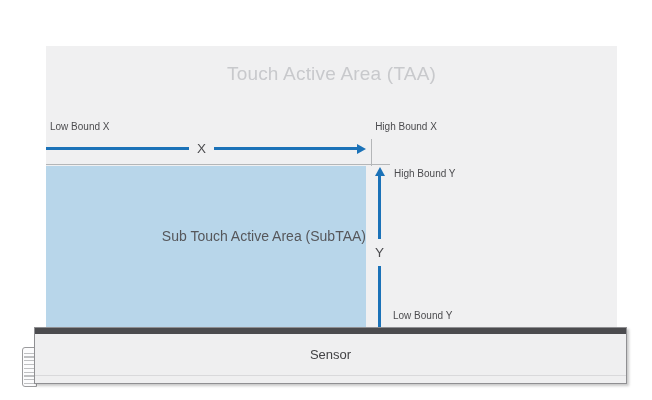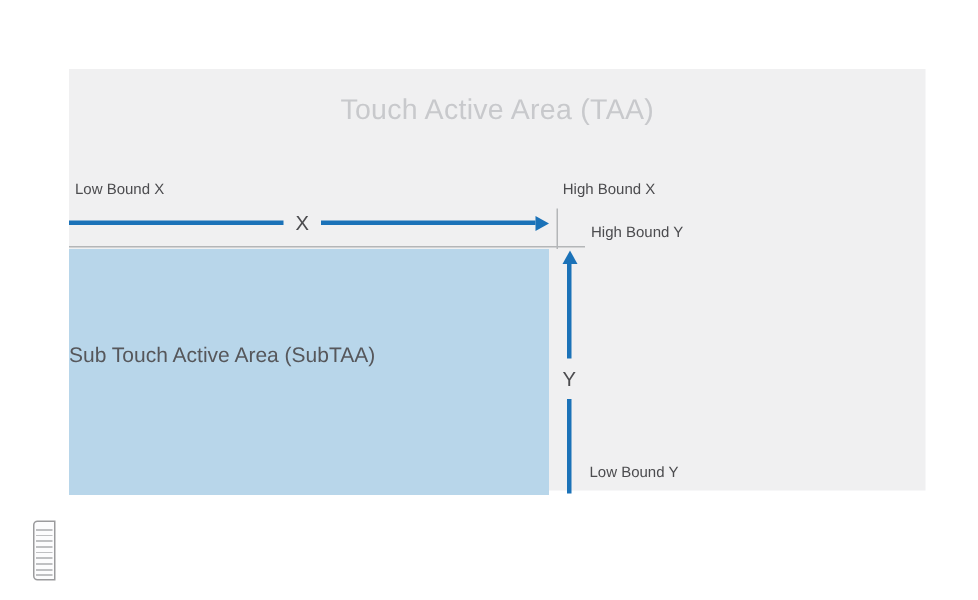--- a/index.html
+++ b/index.html
@@ -19,40 +19,40 @@
     position:absolute;left:46px;top:63px;width:571px;text-align:center;
     font-size:19px;letter-spacing:.2px;color:var(--taa-title-text,#c8c9cc);
   }
 
   
   .subtaa{
     position:absolute;left:46px;top:166px;width:320px;height:164px;
     background:var(--subtaa-fill,#b8d6ea);
   }
   .subtaa-title{
-    position:absolute;left:46px;top:228px;width:320px;text-align:left;
+    position:absolute;left:46px;top:228px;width:320px;text-align:right;
     font-size:14px;color:#56575b;
   }
   .subtaa-topline{
     position:absolute;left:46px;top:164px;width:344px;height:1.3px;
     background:#b4b6b8;
   }
   .tick-vertical{
     position:absolute;left:371px;top:139px;width:1.4px;height:27px;
     background:#b4b6b8;
   }
 
   
   .bound-label{
     position:absolute;font-size:10px;color:var(--label-text,#4c4c4f);
     white-space:nowrap;
   }
   .lbx{left:50px;top:121px;}
   .hbx{left:368px;top:121px;transform:translateX(-50%);margin-left:38px;}
-  .hby{left:394px;top:150px;text-align:center;}
+  .hby{left:394px;top:168px;text-align:center;}
   .lby{left:393px;top:310px;text-align:right;}
 
   
   .x-arrow{
     position:absolute;left:46px;top:140px;width:320px;height:17px;
     display:flex;align-items:center;
   }
   .x-arrow .seg{flex:1;height:2.8px;background:var(--arrow,#1b72b8);}
   .axis-label{
     font-size:13.5px;color:#4c4c4f;line-height:1;
@@ -130,14 +130,19 @@
   <div class="y-arrow">
     <div class="head-up"></div>
     <div class="seg"></div>
     <div class="axis-label">Y</div>
     <div class="seg"></div>
   </div>
 
   <div class="connector">
     <div class="connector-ridges"></div>
   </div>
+  <div class="sensor">
+    <div class="sensor-bar"></div>
+    <div class="sensor-body">Sensor</div>
+    <div class="sensor-foot"></div>
+  </div>
 
 </div>
 
 </body></html>

